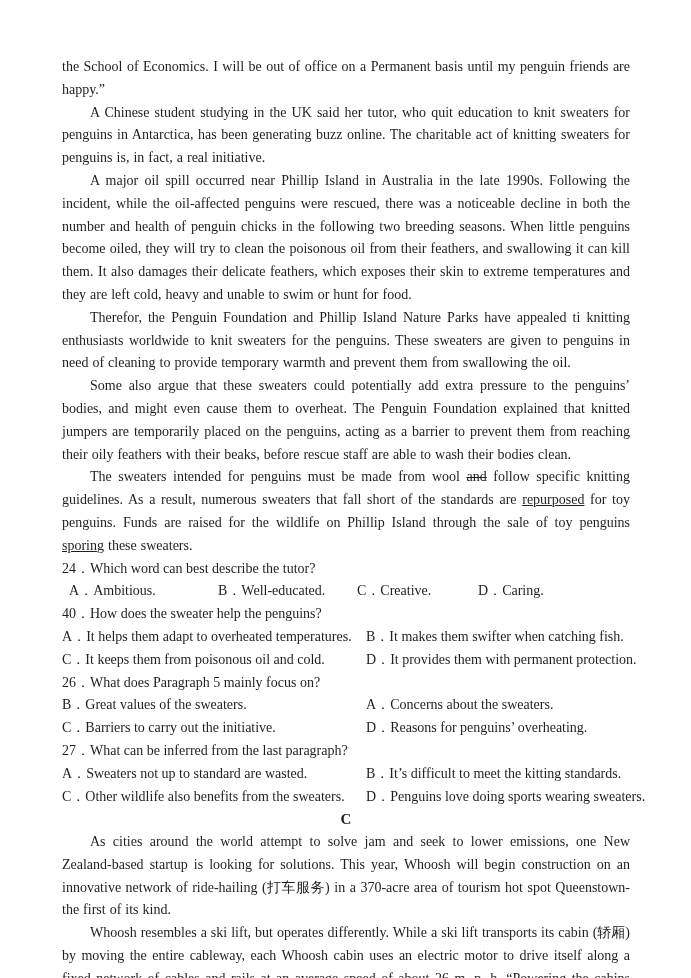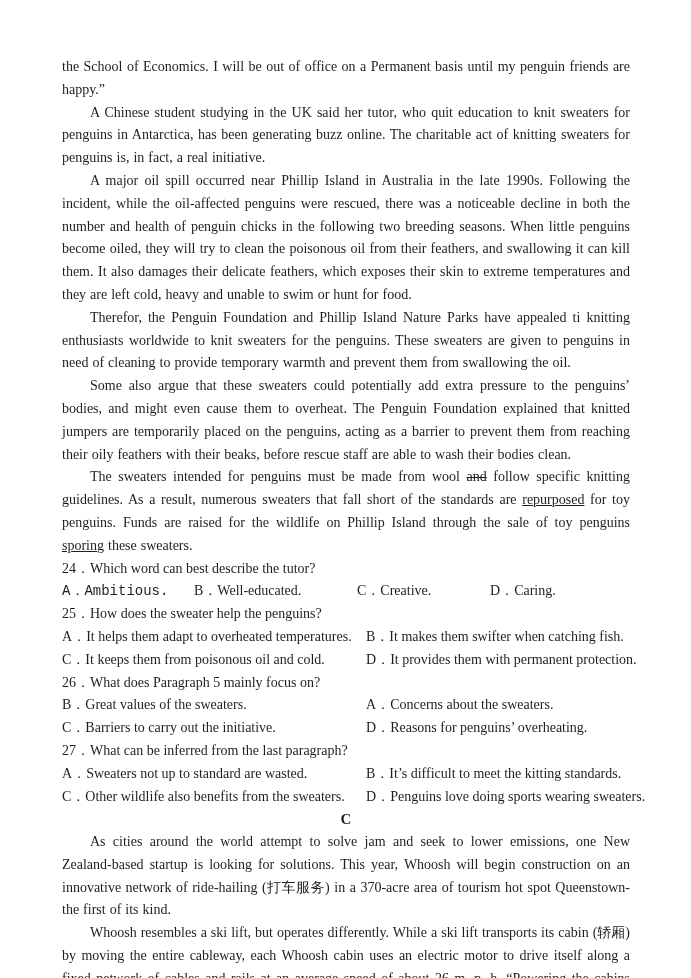--- a/index.html
+++ b/index.html
@@ -54,24 +54,24 @@
   .opt-row {
     position: relative;
     height: 22.8px;
     line-height: 22.8px;
   }
   .opt {
     position: absolute;
     top: 0;
     white-space: nowrap;
   }
-  .opt-row.cols4 .opt:nth-child(1) { left: 0; font-family: Liberation Mono, monospace; }
-  .opt-row.cols4 .opt:nth-child(2) { left: 132px; }
+  .opt-row.cols4 .opt:nth-child(1) { left: 7px; }
+  .opt-row.cols4 .opt:nth-child(2) { left: 156px; }
   .opt-row.cols4 .opt:nth-child(3) { left: 295px; }
-  .opt-row.cols4 .opt:nth-child(4) { left: 428px; }
+  .opt-row.cols4 .opt:nth-child(4) { left: 416px; }
   .opt-row.cols2 .opt:nth-child(1) { left: 0; }
   .opt-row.cols2 .opt:nth-child(2) { left: 304px; }
   .section-header {
     line-height: 22.8px;
     text-align: center;
     font-weight: 700;
     font-size: 15px;
   }
 </style>
 </head>
@@ -87,21 +87,21 @@
       <p class="para indent"><span>The sweaters intended for penguins must be made from wool </span><span class="seg-strike">and</span><span> follow specific knitting guidelines. As a result, numerous sweaters that fall short of the standards are </span><span class="seg-underline">repurposed</span><span> for toy penguins. Funds are raised for the wildlife on Phillip Island through the sale of toy penguins </span><span class="seg-underline">sporing</span><span> these sweaters.</span></p>
     </div>
   <div id="questions">
       <div class="q-line"><span class="q-num">24．</span><span class="q-text">Which word can best describe the tutor?</span></div>
       <div class="opt-row cols4">
         <span class="opt"><span>A．</span><span>Ambitious.</span></span>
         <span class="opt"><span>B．</span><span>Well-educated.</span></span>
         <span class="opt"><span>C．</span><span>Creative.</span></span>
         <span class="opt"><span>D．</span><span>Caring.</span></span>
       </div>
-      <div class="q-line"><span class="q-num">25．</span><span class="q-text">How does the sweater help the penguins?</span></div>
+      <div class="q-line"><span class="q-num">40．</span><span class="q-text">How does the sweater help the penguins?</span></div>
       <div class="opt-row cols2">
         <span class="opt"><span>A．</span><span>It helps them adapt to overheated temperatures.</span></span>
         <span class="opt"><span>B．</span><span>It makes them swifter when catching fish.</span></span>
       </div>
       <div class="opt-row cols2">
         <span class="opt"><span>C．</span><span>It keeps them from poisonous oil and cold.</span></span>
         <span class="opt"><span>D．</span><span>It provides them with permanent protection.</span></span>
       </div>
       <div class="q-line"><span class="q-num">26．</span><span class="q-text">What does Paragraph 5 mainly focus on?</span></div>
       <div class="opt-row cols2">

